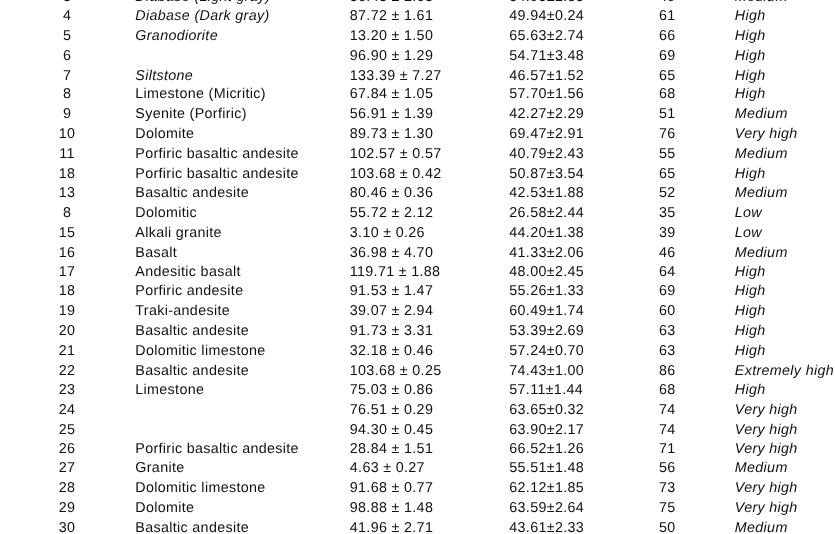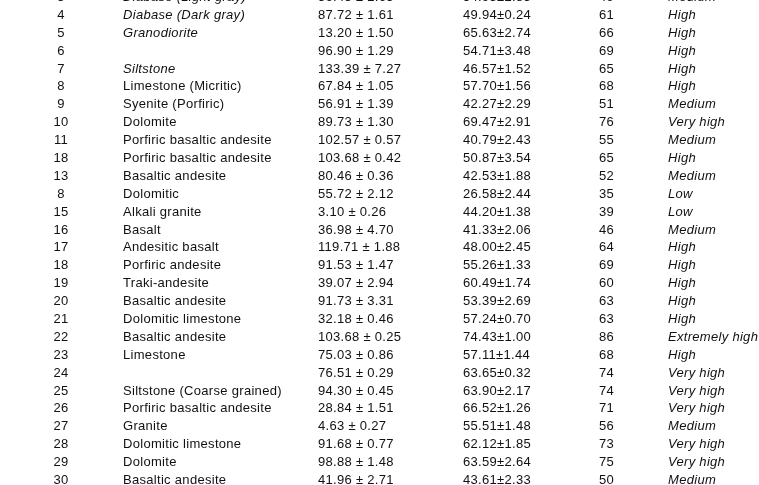--- a/index.html
+++ b/index.html
@@ -213,21 +213,20 @@
   </div>
       <div class="row">
     <span class="c c1">24</span>
     <span class="c c3">76.51 ± 0.29</span>
     <span class="c c4">63.65±0.32</span>
     <span class="c c5">74</span>
     <span class="c c6">Very high</span>
   </div>
       <div class="row">
     <span class="c c1">25</span>
-    <span class="c c2">Siltstone (Coarse grained)</span>
     <span class="c c3">94.30 ± 0.45</span>
     <span class="c c4">63.90±2.17</span>
     <span class="c c5">74</span>
     <span class="c c6">Very high</span>
   </div>
       <div class="row">
     <span class="c c1">26</span>
     <span class="c c2">Porfiric basaltic andesite</span>
     <span class="c c3">28.84 ± 1.51</span>
     <span class="c c4">66.52±1.26</span>

